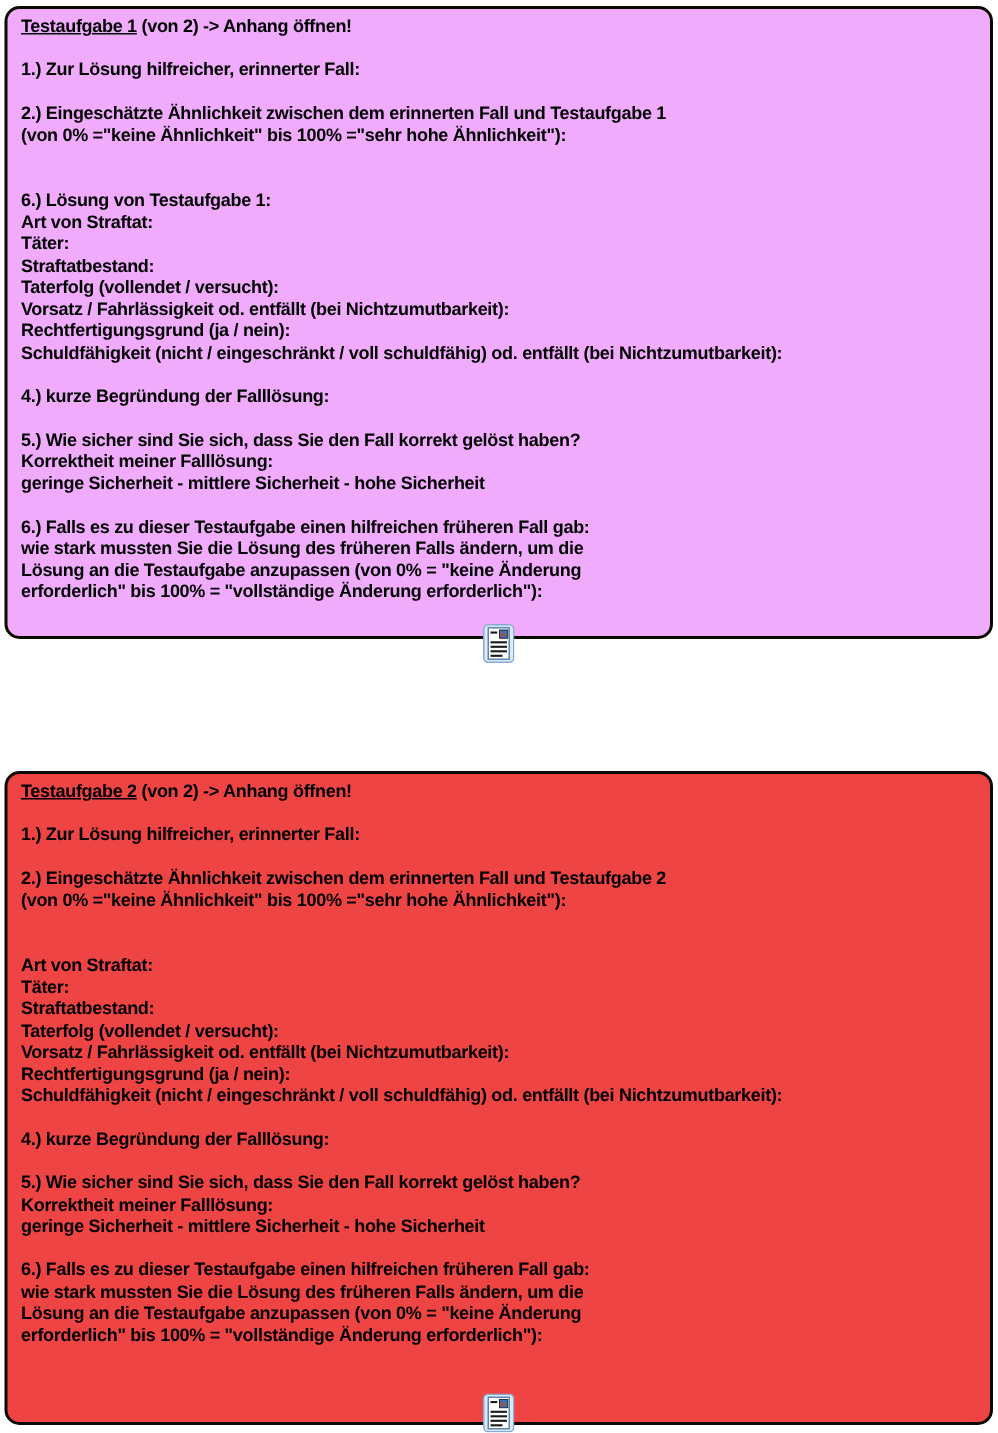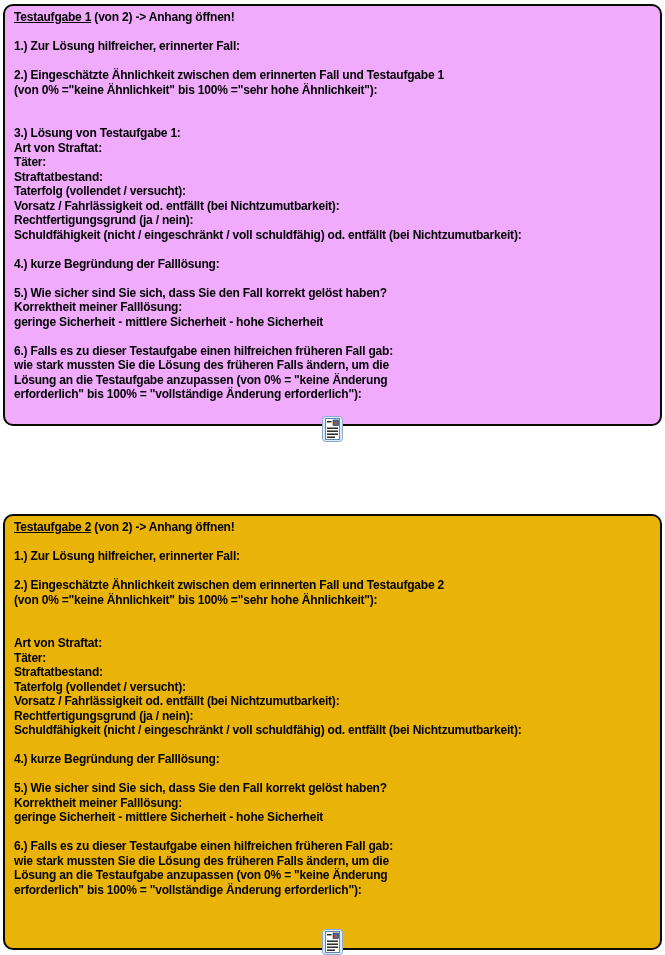--- a/index.html
+++ b/index.html
@@ -43,21 +43,21 @@
 
 <div class="qbox qbox1" id="box1" style="background: #f0abfc;">
   <div class="line title"><span class="u">Testaufgabe 1</span><span> (von 2) -&gt; Anhang öffnen!</span></div>
   <div class="line"></div>
   <div class="line">1.) Zur Lösung hilfreicher, erinnerter Fall:</div>
   <div class="line"></div>
   <div class="line">2.) Eingeschätzte Ähnlichkeit zwischen dem erinnerten Fall und Testaufgabe 1</div>
   <div class="line">(von 0% ="keine Ähnlichkeit" bis 100% ="sehr hohe Ähnlichkeit"):</div>
   <div class="line"></div>
   <div class="line"></div>
-  <div class="line">3.) Lösung von Testaufgabe 1:</div>
+  <div class="line">6.) Lösung von Testaufgabe 1:</div>
   <div class="line">Art von Straftat:</div>
   <div class="line">Täter:</div>
   <div class="line">Straftatbestand:</div>
   <div class="line">Taterfolg (vollendet / versucht):</div>
   <div class="line">Vorsatz / Fahrlässigkeit od. entfällt (bei Nichtzumutbarkeit):</div>
   <div class="line">Rechtfertigungsgrund (ja / nein):</div>
   <div class="line">Schuldfähigkeit (nicht / eingeschränkt / voll schuldfähig) od. entfällt (bei Nichtzumutbarkeit):</div>
   <div class="line"></div>
   <div class="line">4.) kurze Begründung der Falllösung:</div>
   <div class="line"></div>
@@ -78,21 +78,21 @@
     <rect x="5" y="5" width="4.5" height="1.4" fill="#1a1a1a"></rect>
     <rect x="11" y="4" width="5.5" height="5.5" fill="#3d6db5" stroke="#222222" stroke-width="0.6"></rect>
     <rect x="12" y="6" width="2.5" height="2.5" fill="#a8502e"></rect>
     <rect x="5" y="11.5" width="11" height="1.4" fill="#1a1a1a"></rect>
     <rect x="5" y="14.5" width="11" height="1.4" fill="#1a1a1a"></rect>
     <rect x="5" y="17.5" width="11" height="1.4" fill="#1a1a1a"></rect>
     <rect x="5" y="20.5" width="8" height="1.4" fill="#1a1a1a"></rect>
   </svg>
 </div>
 
-<div class="qbox qbox2" id="box2" style="background: #eab308;">
+<div class="qbox qbox2" id="box2" style="background: #ef4444;">
   <div class="line title"><span class="u">Testaufgabe 2</span><span> (von 2) -&gt; Anhang öffnen!</span></div>
   <div class="line"></div>
   <div class="line">1.) Zur Lösung hilfreicher, erinnerter Fall:</div>
   <div class="line"></div>
   <div class="line">2.) Eingeschätzte Ähnlichkeit zwischen dem erinnerten Fall und Testaufgabe 2</div>
   <div class="line">(von 0% ="keine Ähnlichkeit" bis 100% ="sehr hohe Ähnlichkeit"):</div>
   <div class="line"></div>
   <div class="line"></div>
   <div class="line">Art von Straftat:</div>
   <div class="line">Täter:</div>

